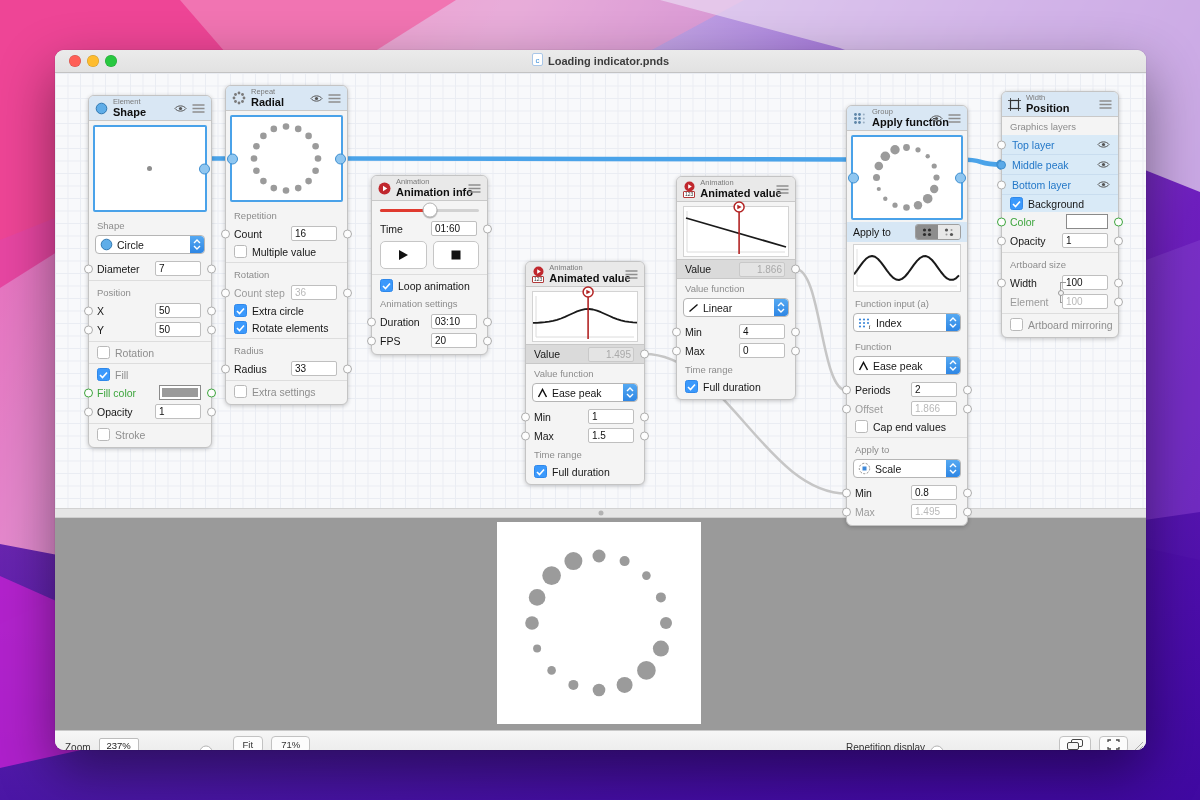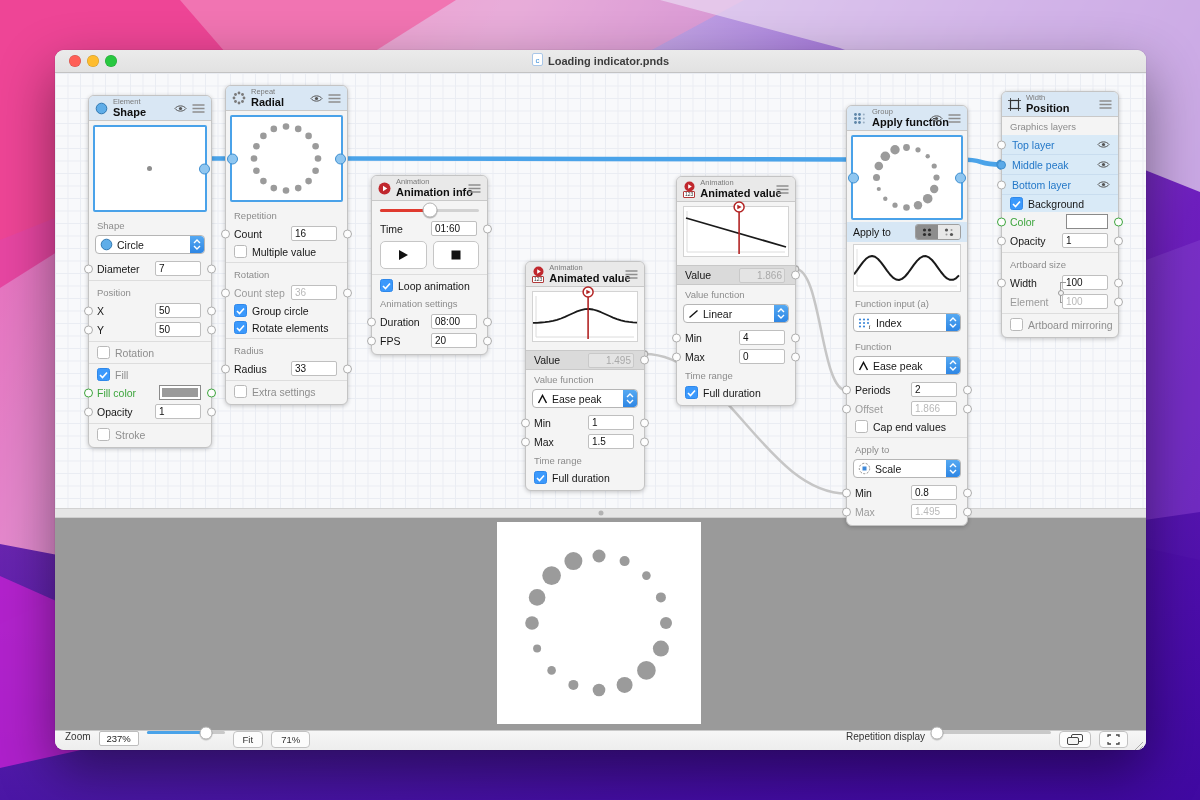--- a/index.html
+++ b/index.html
@@ -58,21 +58,21 @@
   .dd-step{margin-left:auto;width:14px;align-self:stretch;background:linear-gradient(#55a9f2,#2e86e4);
            display:flex;align-items:center;justify-content:center;border-radius:0 3px 3px 0;}
   .cbrow{height:17px;display:flex;align-items:center;gap:5px;padding-left:8px;}
   .cbbox{width:11px;height:11px;border-radius:2.5px;border:1px solid #b9b9b9;background:#fff;display:flex;align-items:center;justify-content:center;flex:none;}
   .cbbox.on{background:#3b99fc;border-color:#2f88ea;}
   .cblabel.gray{color:#8e8e8e;}
   .colorrow{height:19px;display:flex;align-items:center;padding:0 10px 0 8px;}
   .colorrow .flabel{color:#3da53d;}
   .swatch{margin-left:auto;width:40px;height:13px;border:1px solid #8a8a8a;box-shadow:inset 0 0 0 2px #fff;}
   .valuebar{height:18px;display:flex;align-items:center;background:#dadada;border-top:1px solid #c8c8c8;
-            border-bottom:1px solid #c8c8c8;padding:0 10px 0 8px;margin-top:8px;}
+            border-bottom:1px solid #c8c8c8;padding:0 10px 0 8px;margin-top:2px;}
   .vb-val{margin-left:auto;width:40px;height:13px;background:#e4e4e4;border:1px solid #c9c9c9;border-radius:2px;
           font-size:10px;line-height:13px;text-align:right;padding:0 2px;color:#a9a9a9;overflow:hidden;}
   .graphbox{position:relative;margin:4px 6px 2px 6px;height:49px;background:#fff;border:1px solid #d3d3d3;overflow:visible;}
   .wavebox{margin:2px 6px 2px 6px;height:46px;background:#fff;border:1px solid #d3d3d3;}
   .applytorow{height:20px;display:flex;align-items:center;background:#d7e7f5;padding:0 6px;margin-top:-2px;}
   .seg{margin-left:auto;display:flex;border:1px solid #9f9f9f;border-radius:3px;overflow:hidden;height:14px;}
   .segcell{width:22px;display:flex;align-items:center;justify-content:center;background:#e8e8e8;}
   .segcell.selected{background:#8d8d8d;}
   .layerrow{height:19px;display:flex;align-items:center;background:#d9eaf7;border-bottom:1px solid #c9ddef;
             padding:0 8px 0 10px;color:#2478c8;}
@@ -94,21 +94,21 @@
   .port.bluefill{border-color:#3e8fd0;background:#5aa9e8;}
   .wlink{position:absolute;right:52px;top:9px;width:5px;height:19px;border:1px solid #9a9a9a;border-right:none;}
   .wlink:after{content:"";position:absolute;left:-3.5px;top:6.5px;width:4px;height:4px;border-radius:50%;
                background:#f4f4f4;border:1px solid #9a9a9a;}
   
   .vdivider{position:relative;height:8px;background:#e6e6e6;border-top:1px solid #d2d2d2;border-bottom:1px solid #cfcfcf;}
   .vdivider .handle{position:absolute;left:50%;top:50%;width:5px;height:5px;border-radius:50%;background:#b2b2b2;transform:translate(-50%,-50%);}
   .previewarea{position:relative;height:212px;background:#9a9a9a;}
   .artboardsq{position:absolute;left:442px;top:4px;width:204px;height:202px;background:#fff;}
   .statusbar{position:relative;height:22px;border-top:1px solid #c9c9c9;background:linear-gradient(#f6f6f6,#ececec);
-             display:flex;align-items:flex-start;padding:0 10px;font-size:10px;color:#333;gap:8px;}
+             display:flex;align-items:flex-end;padding:0 10px;font-size:10px;color:#333;gap:8px;}
   .sb-input{width:38px;height:13px;background:#fff;border:1px solid #bdbdbd;border-radius:2px;text-align:center;
             font-size:9.5px;line-height:13px;color:#222;}
   .sb-btn{height:15px;background:#fcfcfc;border:1px solid #c2c2c2;border-radius:4px;font-size:9.5px;color:#333;
           display:flex;align-items:center;justify-content:center;padding:0 9px;}
   .sb-slider{position:relative;height:3px;border-radius:2px;background:#c9c9c9;}
   .sb-knob{position:absolute;top:50%;width:11px;height:11px;border-radius:50%;background:#fff;border:1px solid #b5b5b5;
            box-shadow:0 1px 1px rgba(0,0,0,.2);transform:translate(-50%,-50%);}
   .grip{position:absolute;right:2px;bottom:2px;width:12px;height:12px;}
 </style>
 </head>
@@ -331,21 +331,21 @@
             <span class="finput dis">36</span>
             <span class="port l"></span>
             <span class="port r"></span>
           </div>
           <div class="row cbrow">
             <span class="cbbox on">
               <svg width="9" height="8">
                 <polyline points="1,4 3.5,6.5 8,1.5" stroke="#fff" stroke-width="1.6" fill="none"></polyline>
               </svg>
             </span>
-            <span class="cblabel">Group circle</span>
+            <span class="cblabel">Extra circle</span>
           </div>
           <div class="row cbrow">
             <span class="cbbox on">
               <svg width="9" height="8">
                 <polyline points="1,4 3.5,6.5 8,1.5" stroke="#fff" stroke-width="1.6" fill="none"></polyline>
               </svg>
             </span>
             <span class="cblabel">Rotate elements</span>
           </div>
           <div class="sep"></div>
@@ -412,21 +412,21 @@
             <span class="cbbox on">
               <svg width="9" height="8">
                 <polyline points="1,4 3.5,6.5 8,1.5" stroke="#fff" stroke-width="1.6" fill="none"></polyline>
               </svg>
             </span>
             <span class="cblabel">Loop animation</span>
           </div>
           <div class="row sectionlbl">Animation settings</div>
           <div class="row fieldrow">
             <span class="flabel">Duration</span>
-            <span class="finput">08:00</span>
+            <span class="finput">03:10</span>
             <span class="port l"></span>
             <span class="port r"></span>
           </div>
           <div class="row fieldrow">
             <span class="flabel">FPS</span>
             <span class="finput">20</span>
             <span class="port l"></span>
             <span class="port r"></span>
           </div>
         </div>

